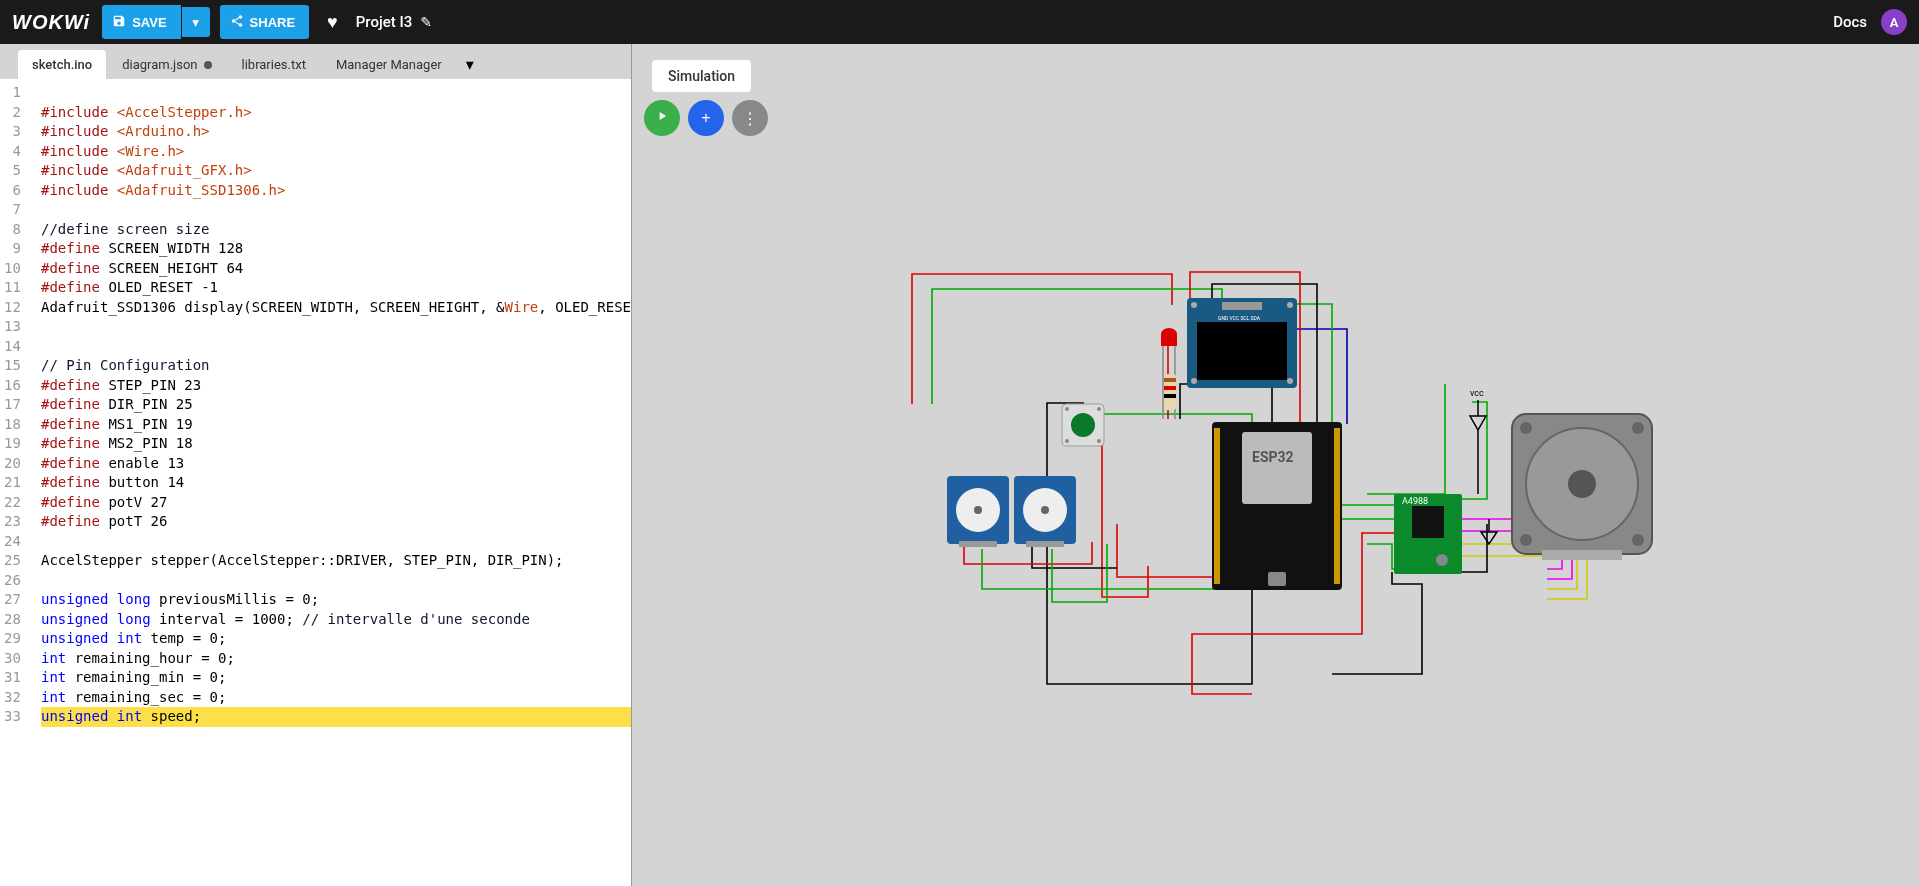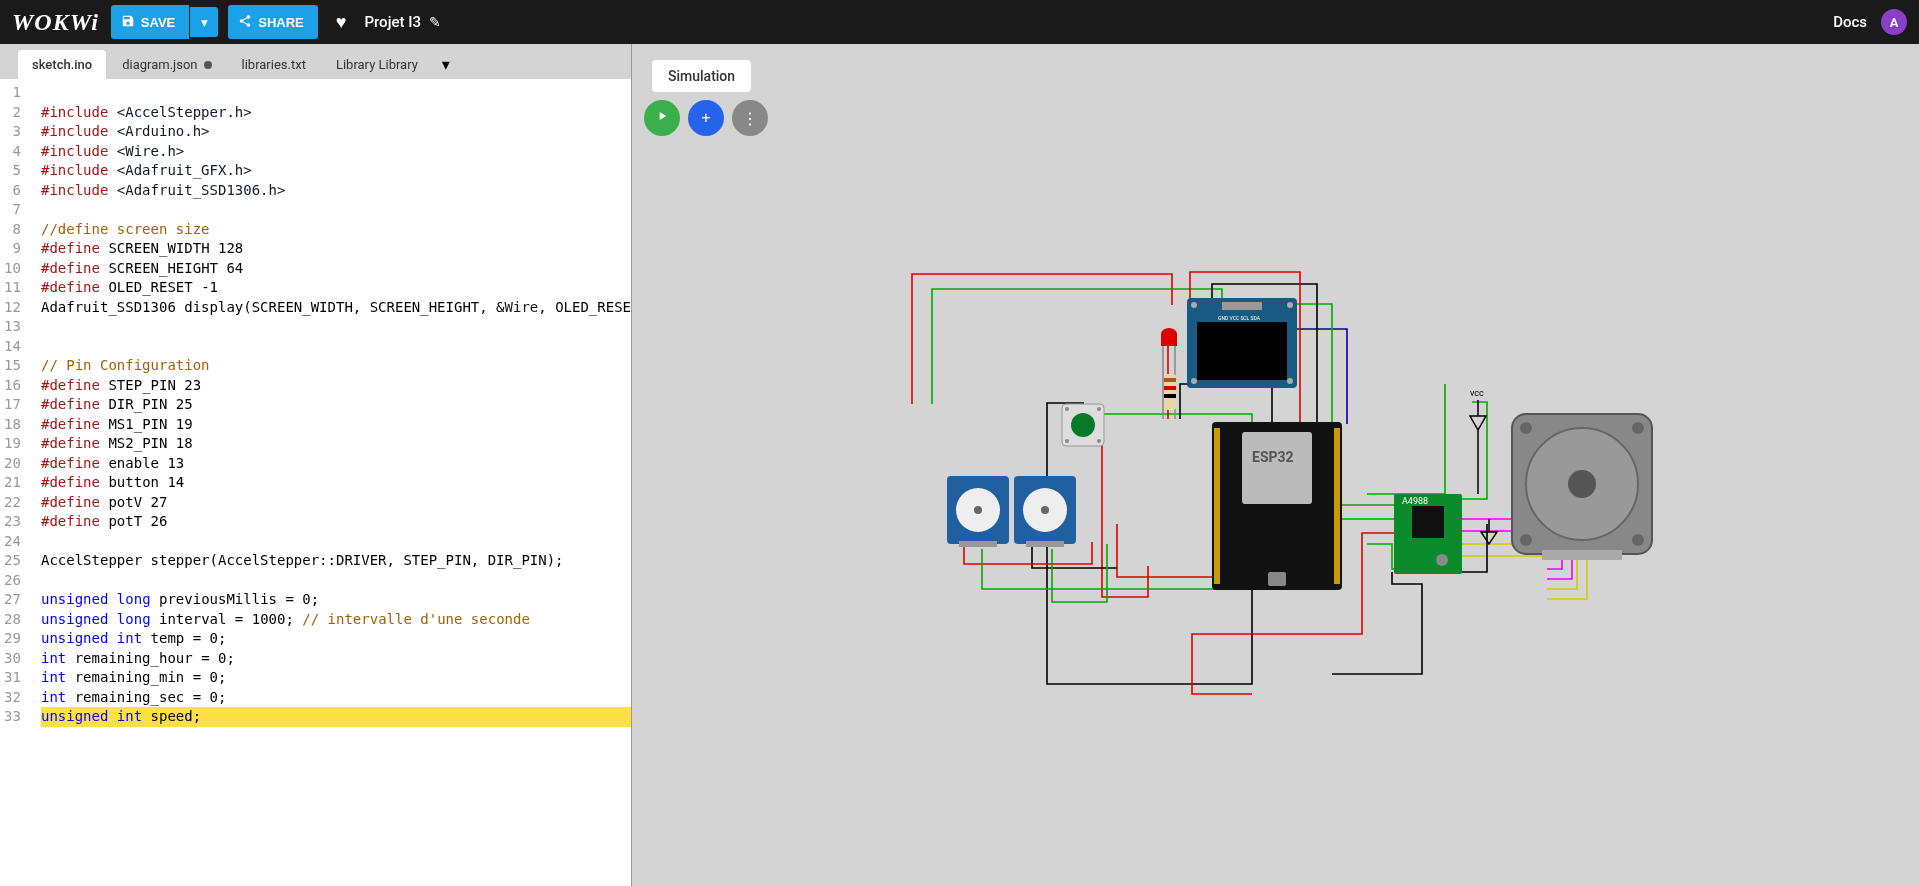--- a/index.html
+++ b/index.html
@@ -1,18 +1,18 @@
 <!DOCTYPE html>
 <html><head>
 <meta charset="utf-8">
 <style>
 * { margin:0; padding:0; box-sizing:border-box; }
 body { font-family: -apple-system, BlinkMacSystemFont, "Segoe UI", Roboto, sans-serif; background:#d4d4d4; overflow:hidden; }
 .topbar { background:#1a1a1a; height:44px; display:flex; align-items:center; padding:0 12px; color:#fff; }
-.logo { font-family: Liberation Serif, serif; font-size:24px; font-weight:900; letter-spacing:1px; margin-right:12px; font-style:italic; }
+.logo { font-family: Liberation Sans, sans-serif; font-size:20px; font-weight:900; letter-spacing:1px; margin-right:12px; font-style:italic; }
 .save-btn { background:#1ca0e8; color:#fff; border:none; height:34px; padding:0 14px 0 10px; display:flex; align-items:center; gap:6px; font-weight:600; font-size:13px; border-radius:3px 0 0 3px; cursor:pointer; }
 .save-drop { background:#1ca0e8; color:#fff; border:none; height:30px; width:28px; border-radius:0 3px 3px 0; margin-left:1px; cursor:pointer; display:flex; align-items:center; justify-content:center; }
 .share-btn { background:#1ca0e8; color:#fff; border:none; height:34px; padding:0 14px 0 10px; margin-left:10px; display:flex; align-items:center; gap:6px; font-weight:600; font-size:13px; border-radius:3px; cursor:pointer; }
 .heart { margin-left:18px; font-size:18px; cursor:pointer; }
 .title { margin-left:18px; font-size:15px; font-weight:500; }
 .edit-ic { margin-left:8px; cursor:pointer; font-size:14px; }
 .spacer { flex:1; }
 .docs { font-size:15px; font-weight:500; margin-right:14px; cursor:pointer; }
 .avatar { width:26px; height:26px; border-radius:50%; background:#8a3fc7; color:#fff; display:flex; align-items:center; justify-content:center; font-weight:600; font-size:13px; cursor:pointer; }
 
@@ -24,23 +24,23 @@
 .tab .dot { width:8px; height:8px; border-radius:50%; background:#555; }
 .tab-more { padding:4px 8px; cursor:pointer; }
 
 .editor { flex:1; display:flex; background:#fff; font-family: "Consolas", "Menlo", monospace; font-size:14px; line-height:19.5px; overflow:hidden; }
 .gutter { width:70px; text-align:right; color:#999; padding:4px 20px 4px 0; user-select:none; }
 .gutter div { height:19.5px; }
 .code { flex:1; padding:4px 0; white-space:pre; color:#000; }
 .code div { height:19.5px; }
 .kw { color:#0000ff; }
 .pp { color:#a31515; }
-.inc { color:#0f172a; }
+.inc { color:#c2410c; }
 .num { color:#000000; }
-.cmt { color:#a16207; }
+.cmt { color:#0f172a; }
 .hl { background:#fde047; }
 
 .right { flex:1; background:#d4d4d4; position:relative; }
 .sim-tab { position:absolute; top:16px; left:20px; background:#fff; padding:8px 16px; border-radius:4px; font-size:14px; font-weight:500; color:#333; }
 .sim-controls { position:absolute; top:56px; left:12px; display:flex; gap:8px; }
 .circ-btn { width:36px; height:36px; border-radius:50%; border:none; display:flex; align-items:center; justify-content:center; cursor:pointer; color:#fff; font-size:16px; }
 .play { background:#3bb04a; }
 .add { background:#2563eb; }
 .more { background:#888; }
 .canvas { position:absolute; top:0; left:0; right:0; bottom:0; }
@@ -84,21 +84,21 @@
           <span>sketch.ino</span>
         </div>
         <div class="tab">
           <span>diagram.json</span>
           <span class="dot"></span>
         </div>
         <div class="tab">
           <span>libraries.txt</span>
         </div>
         <div class="tab">
-          <span>Library Library</span>
+          <span>Manager Manager</span>
         </div>
         <div class="tab-more"><span>▾</span></div>
       </div>
     <div class="editor">
       <div class="gutter" id="gutter">
           <div>1</div>
           <div>2</div>
           <div>3</div>
           <div>4</div>
           <div>5</div>

